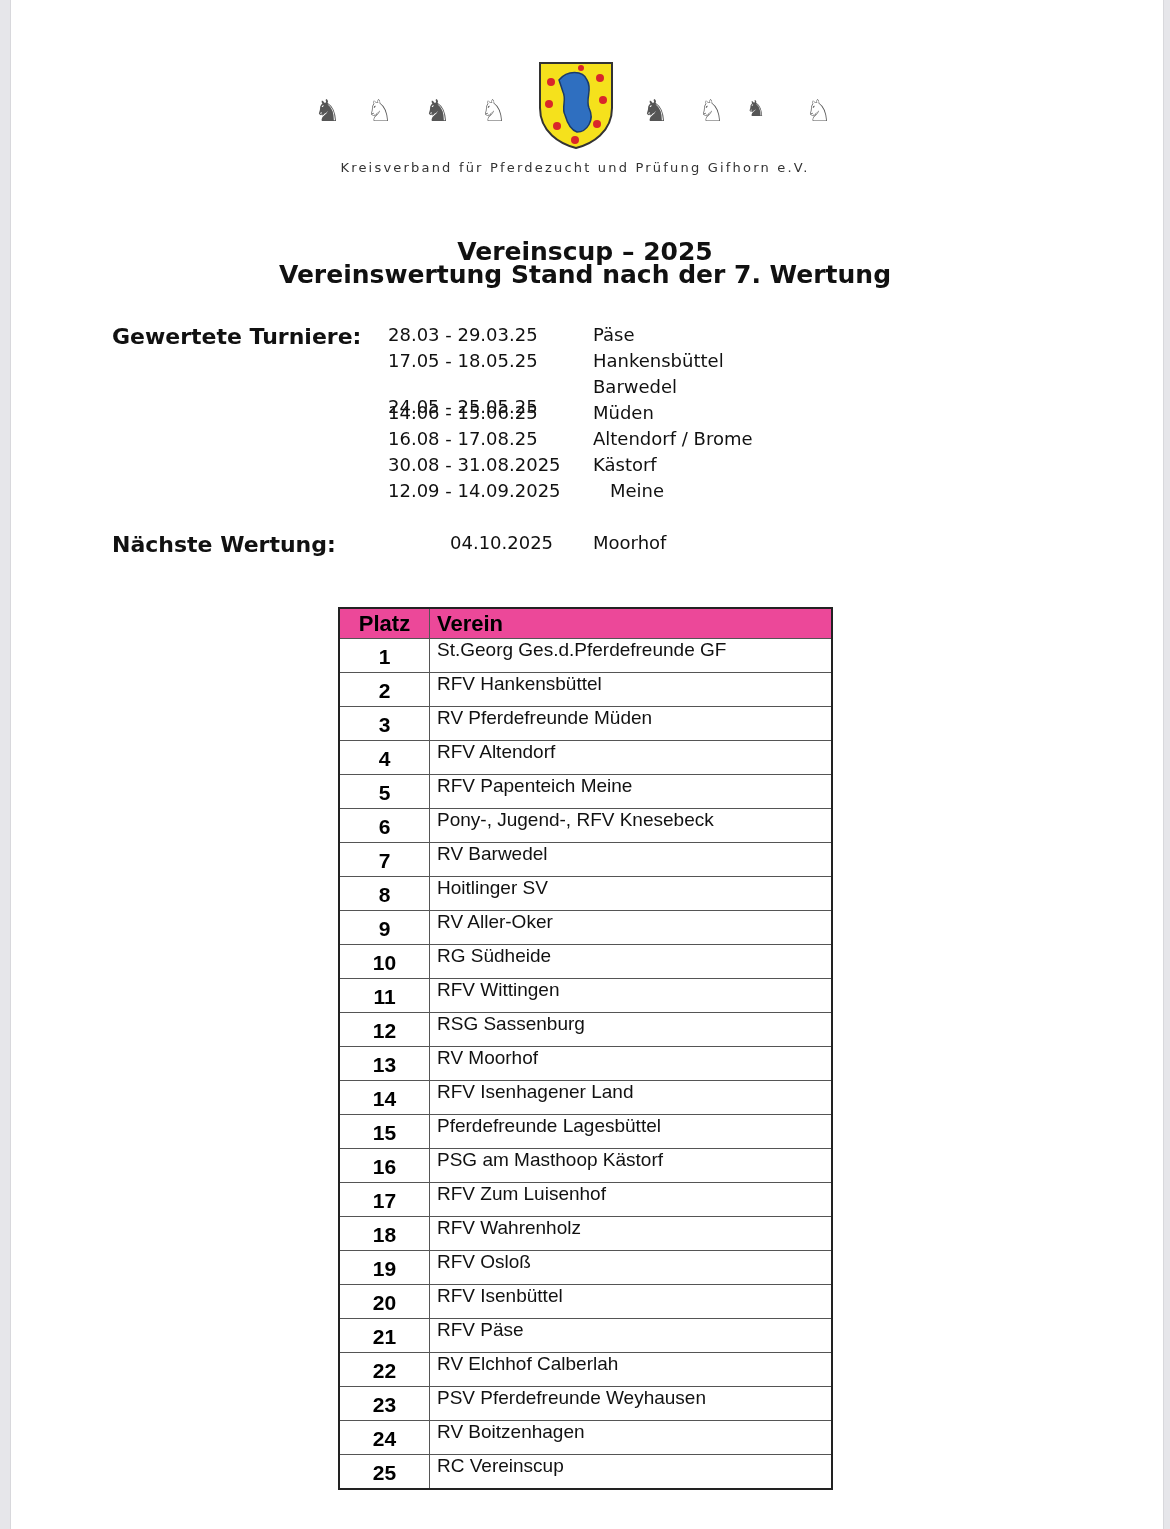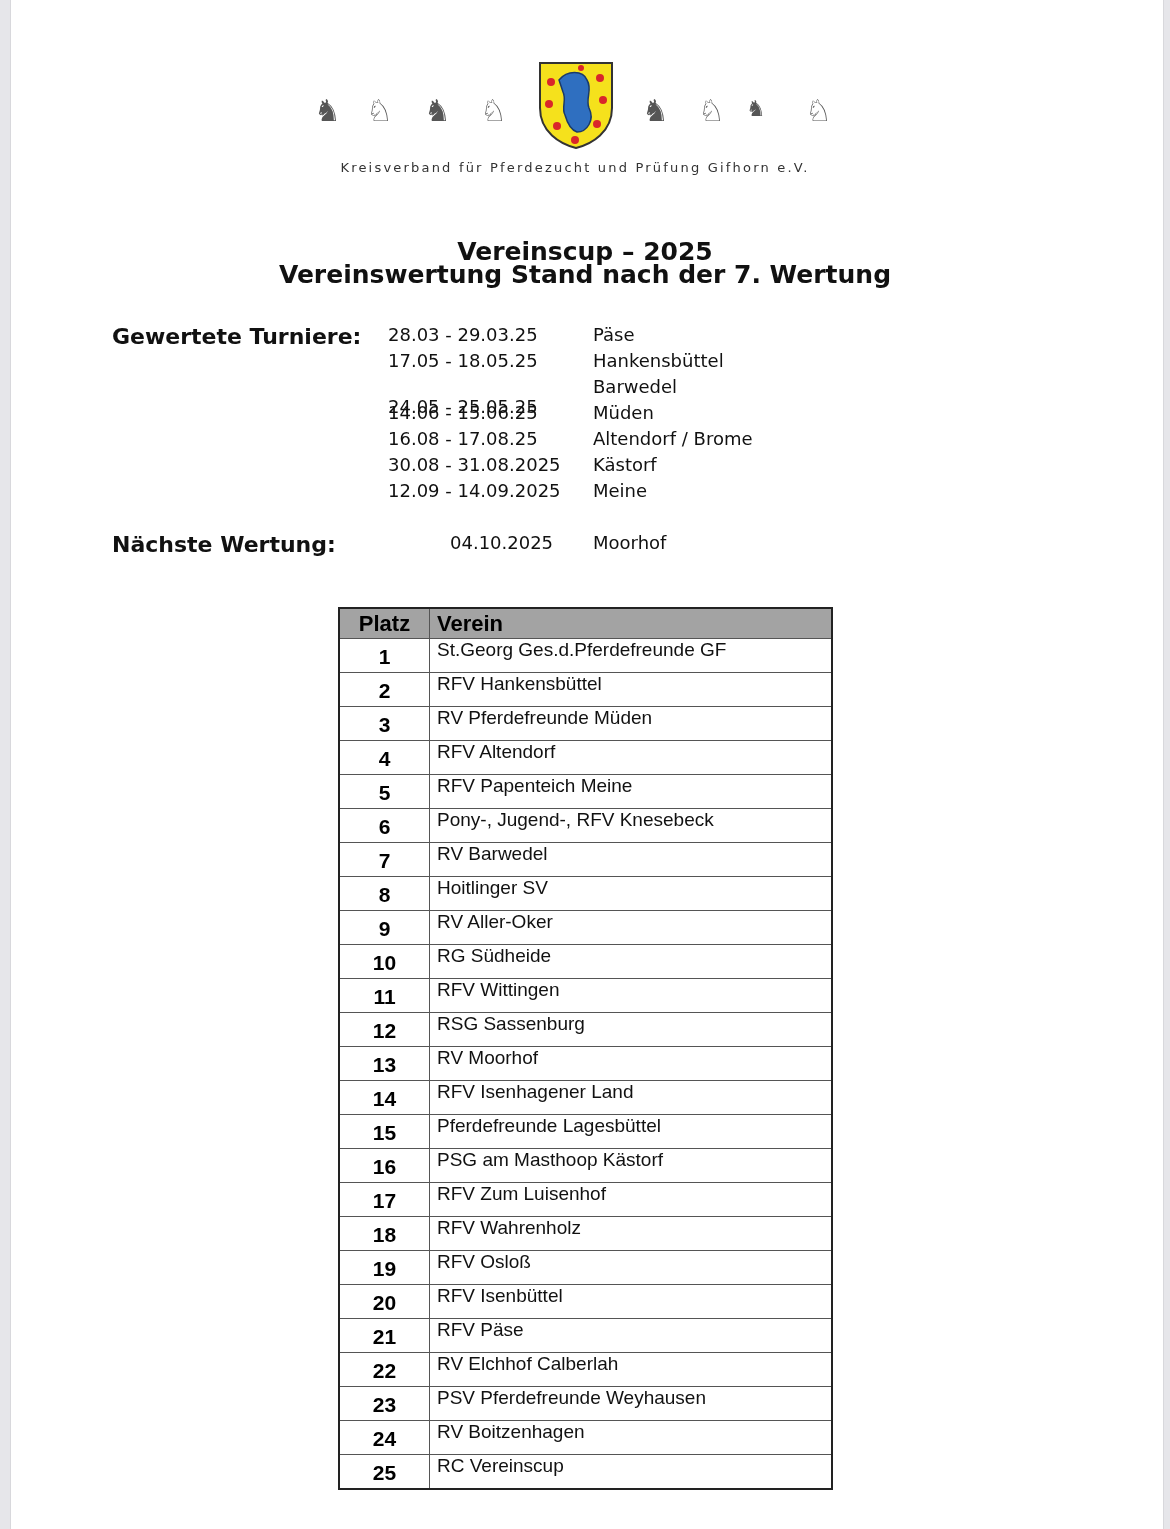--- a/index.html
+++ b/index.html
@@ -9,21 +9,21 @@
   .horse{position:absolute;top:38px;font-size:30px;color:#555;line-height:1;}
   .crest{position:absolute;left:237px;top:2px;width:78px;height:90px;}
   .org{position:absolute;left:0;top:160px;width:1150px;text-align:center;font-size:13px;letter-spacing:2.2px;color:#333;font-family:"DejaVu Sans",sans-serif;}
   .title{position:absolute;left:0;width:1170px;text-align:center;font-family:"DejaVu Sans",sans-serif;font-weight:bold;color:#111;font-size:25px;}
   .t1{top:222px;margin-top:15px;}
   .t2{top:260px;}
   .lbl{position:absolute;left:112px;font-family:"DejaVu Sans",sans-serif;font-weight:bold;font-size:22px;color:#111;}
   .txt{position:absolute;font-family:"DejaVu Sans",sans-serif;font-size:18px;color:#111;}
   table{position:absolute;left:338px;top:607px;width:495px;border-collapse:collapse;border:2px solid #222;}
   th,td{border:1.5px solid #555;padding:0 7px;height:30px;font-size:19px;text-align:left;}
-  th{background:#a3a3a3;font-weight:bold;font-size:22px;height:29px;}
+  th{background:#ec4899;font-weight:bold;font-size:22px;height:29px;}
   th.p,td.p{width:89px;text-align:center;font-weight:bold;padding:0;}
   td.p{font-size:21px;padding-top:3px;}
   td.v{vertical-align:top;padding-top:0;color:#111;}
 </style>
 </head>
 <body>
 
 <div class="page"></div>
 
 <div class="logo-row">
@@ -64,21 +64,21 @@
   <div class="txt" style="left:593px;top:350px">Hankensbüttel</div>
   <div class="txt" style="left:388px;top:396px">24.05 - 25.05.25</div>
   <div class="txt" style="left:593px;top:376px">Barwedel</div>
   <div class="txt" style="left:388px;top:402px">14.06 - 15.06.25</div>
   <div class="txt" style="left:593px;top:402px">Müden</div>
   <div class="txt" style="left:388px;top:428px">16.08 - 17.08.25</div>
   <div class="txt" style="left:593px;top:428px">Altendorf / Brome</div>
   <div class="txt" style="left:388px;top:454px">30.08 - 31.08.2025</div>
   <div class="txt" style="left:593px;top:454px">Kästorf</div>
   <div class="txt" style="left:388px;top:480px">12.09 - 14.09.2025</div>
-  <div class="txt" style="left:593px;top:480px">Meine</div>
+  <div class="txt" style="left:610px;top:480px">Meine</div>
 </div>
 
 <div class="lbl" style="top:532px">Nächste Wertung:</div>
 <div class="txt" style="left:450px;top:532px">04.10.2025</div>
 <div class="txt" style="left:593px;top:532px">Moorhof</div>
 
 <table>
   <thead>
     <tr>
       <th class="p">Platz</th>

